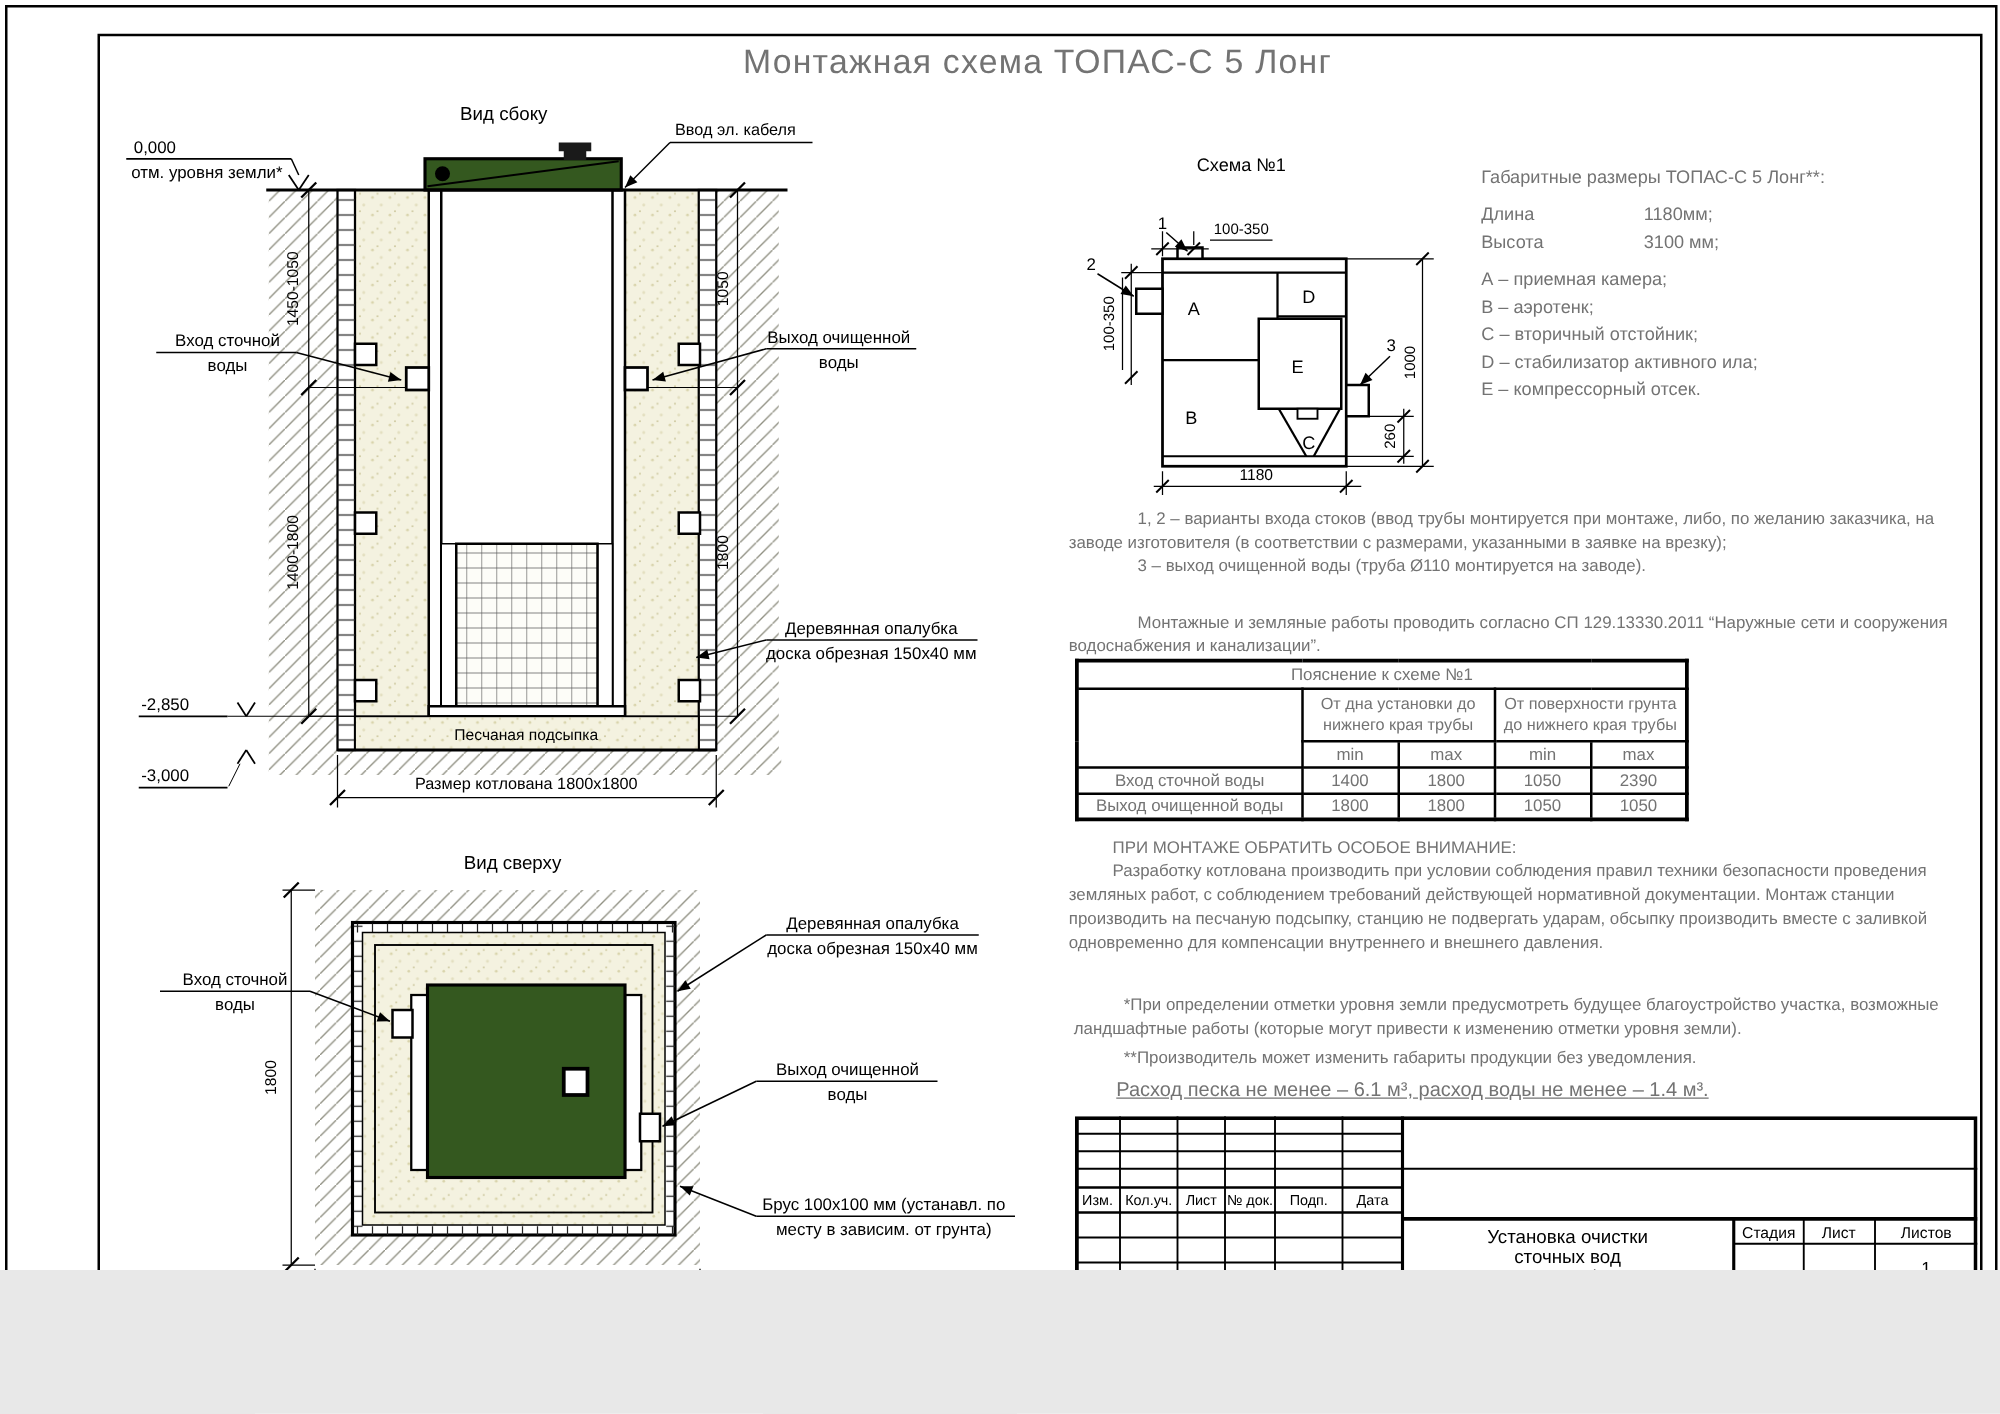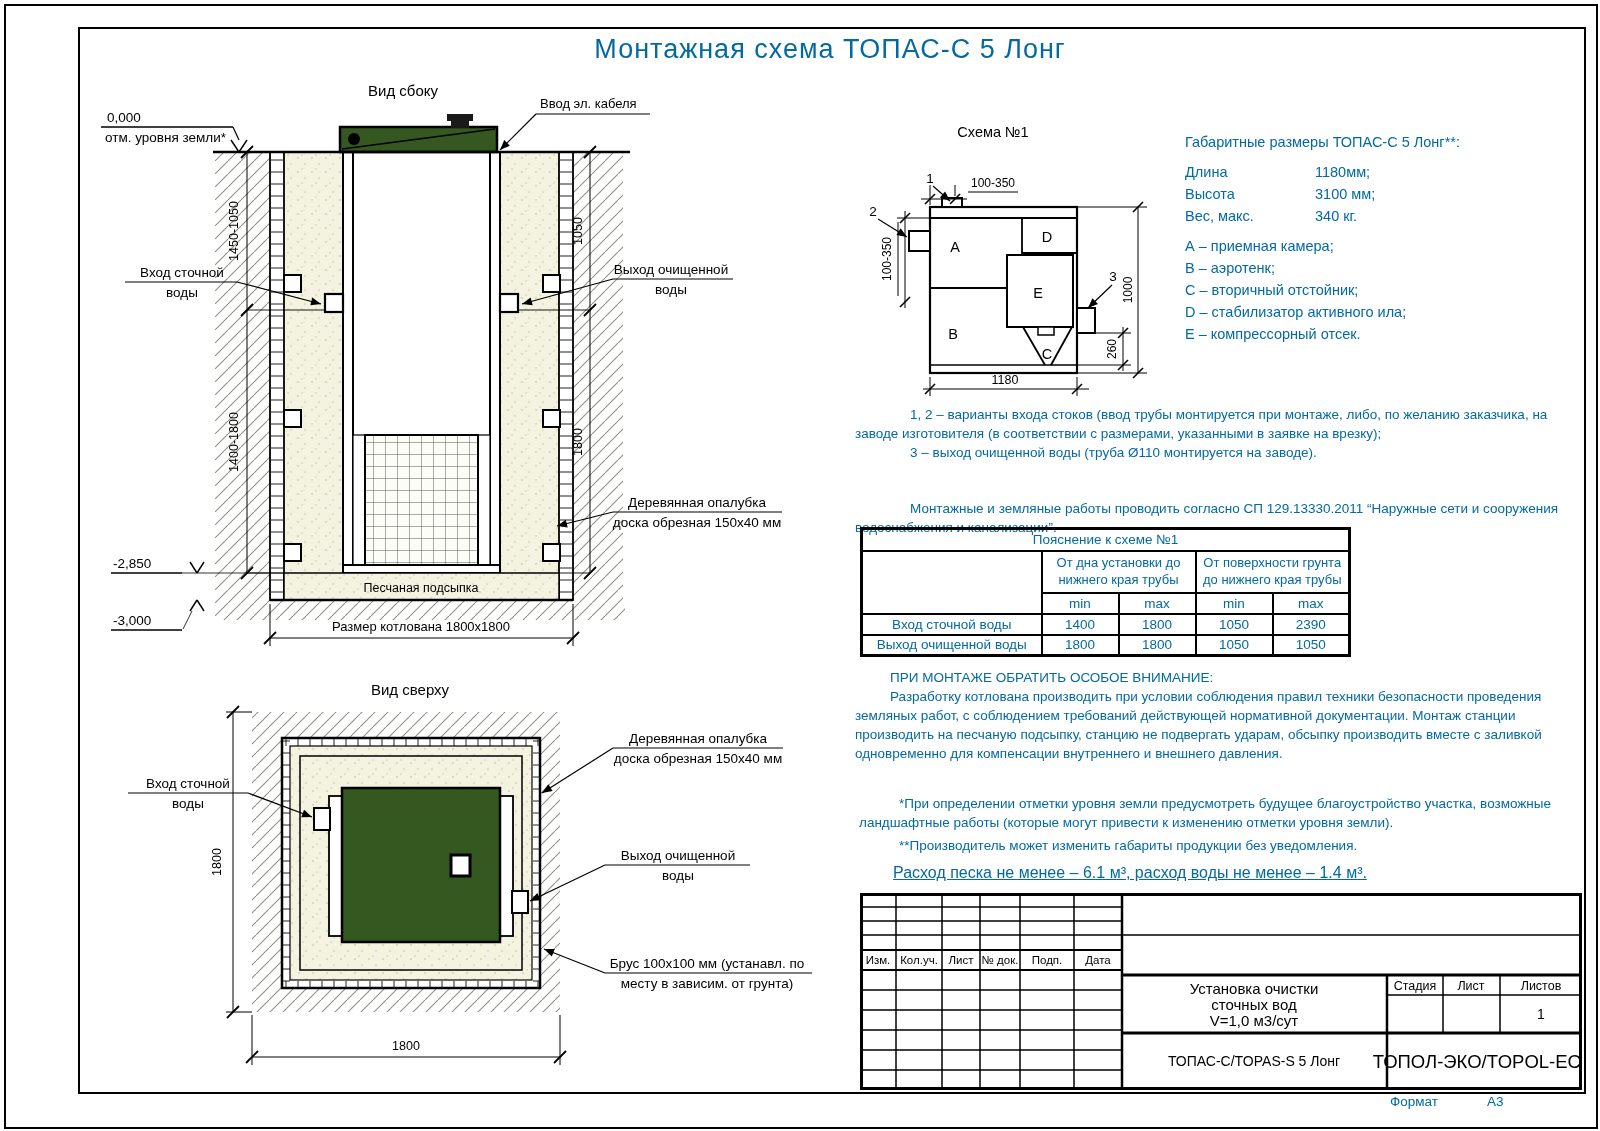--- a/index.html
+++ b/index.html
@@ -1,32 +1,32 @@
 <!DOCTYPE html>
 <html><head>
 <meta charset="utf-8">
 <style>
   html,body{margin:0;padding:0;background:#e8e8e8;}
-  #page{position:relative;width:1600px;height:1131px;background:#ffffff;overflow:hidden;
-        font-family:"Liberation Sans",sans-serif;color:#0369a1;}
+  #page{position:relative;width:1600px;height:1016px;background:#ffffff;overflow:hidden;
+        font-family:"Liberation Sans",sans-serif;color:#737373;}
   .abs{position:absolute;}
   #outer-border{left:4px;top:4px;width:1590px;height:1121px;border:2px solid #000;}
   #inner-frame{left:78px;top:27px;width:1504px;height:1063px;border:2.5px solid #000;}
   #sheet-title{left:565px;top:34px;width:530px;text-align:center;font-size:27px;letter-spacing:1px;}
   svg text{font-family:"Liberation Sans",sans-serif;fill:#000;}
   
   #specs{left:1185px;top:134px;width:350px;font-size:14.5px;}
   #specs .spec-title{margin:0 0 14px 0;}
   .spec-row{display:flex;height:22px;}
   .spec-name{width:130px;}
   .legend{margin-top:8px;}
   .legend div{height:22px;}
   #notes{left:855px;top:405px;width:705px;font-size:13.5px;line-height:19px;}
   #notes p{margin:0;text-indent:55px;}
-  #notes p.gap{margin-top:37px;}
+  #notes p.gap{margin-top:26px;}
   #expl-table{left:860px;top:527px;}
   table.expl{border-collapse:collapse;table-layout:fixed;font-size:13.5px;}
   table.expl td{border:2px solid #000;text-align:center;vertical-align:middle;padding:0 2px;}
   table.expl{border:3px solid #000;}
   #warning{left:855px;top:668px;width:705px;font-size:13.5px;line-height:19px;}
   #warning .w-title{text-indent:35px;}
   #warning .w-body{text-indent:35px;}
   #footnotes{left:855px;top:790px;width:710px;font-size:13.5px;line-height:19px;}
   #footnotes p{margin:4px;text-indent:40px;}
   #consumption{left:893px;top:864px;font-size:16px;text-decoration:underline;}
@@ -341,24 +341,20 @@
 
   <div class="abs" id="specs">
     <p class="spec-title">Габаритные размеры ТОПАС-С 5 Лонг**:</p>
     <div class="spec-row">
         <span class="spec-name">Длина</span>
         <span>1180мм;</span>
       </div>
     <div class="spec-row">
         <span class="spec-name">Высота</span>
         <span>3100 мм;</span>
-      </div>
-    <div class="spec-row">
-        <span class="spec-name">Вес, макс.</span>
-        <span>340 кг.</span>
       </div>
     <div class="legend">
       <div>А – приемная камера;</div>
       <div>В – аэротенк;</div>
       <div>С – вторичный отстойник;</div>
       <div>D – стабилизатор активного ила;</div>
       <div>Е – компрессорный отсек.</div>
     </div>
   </div>
 

